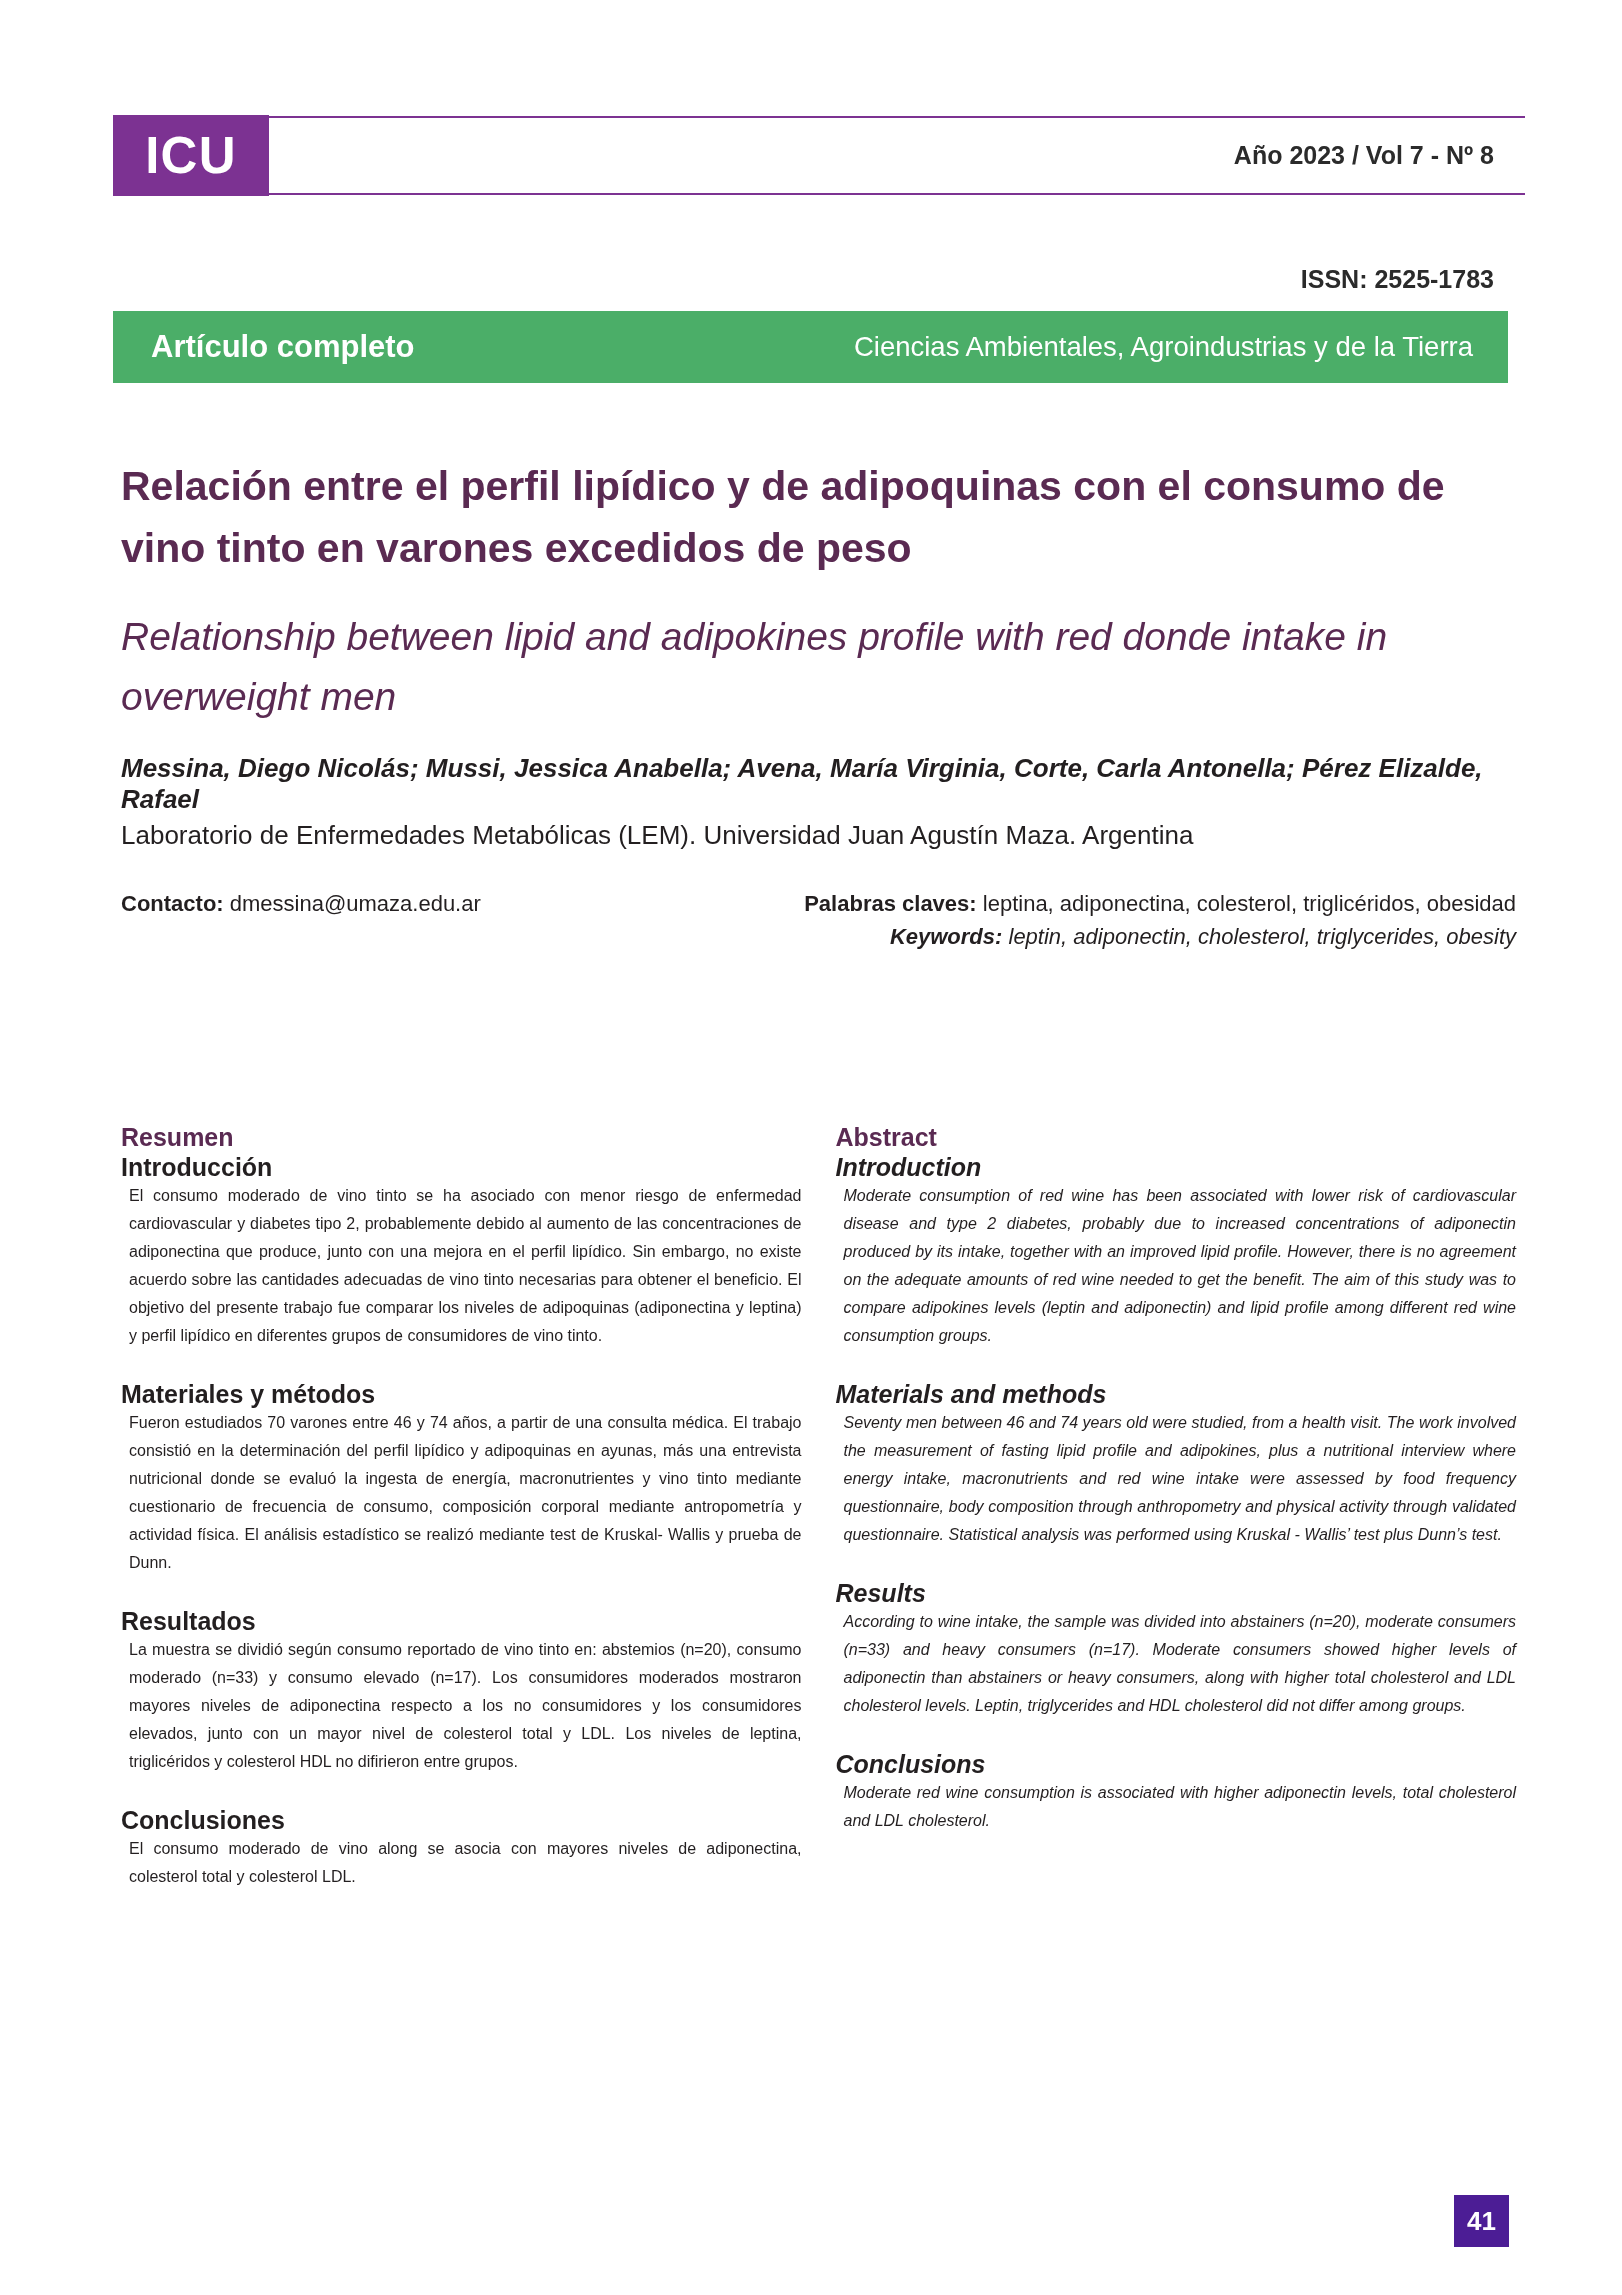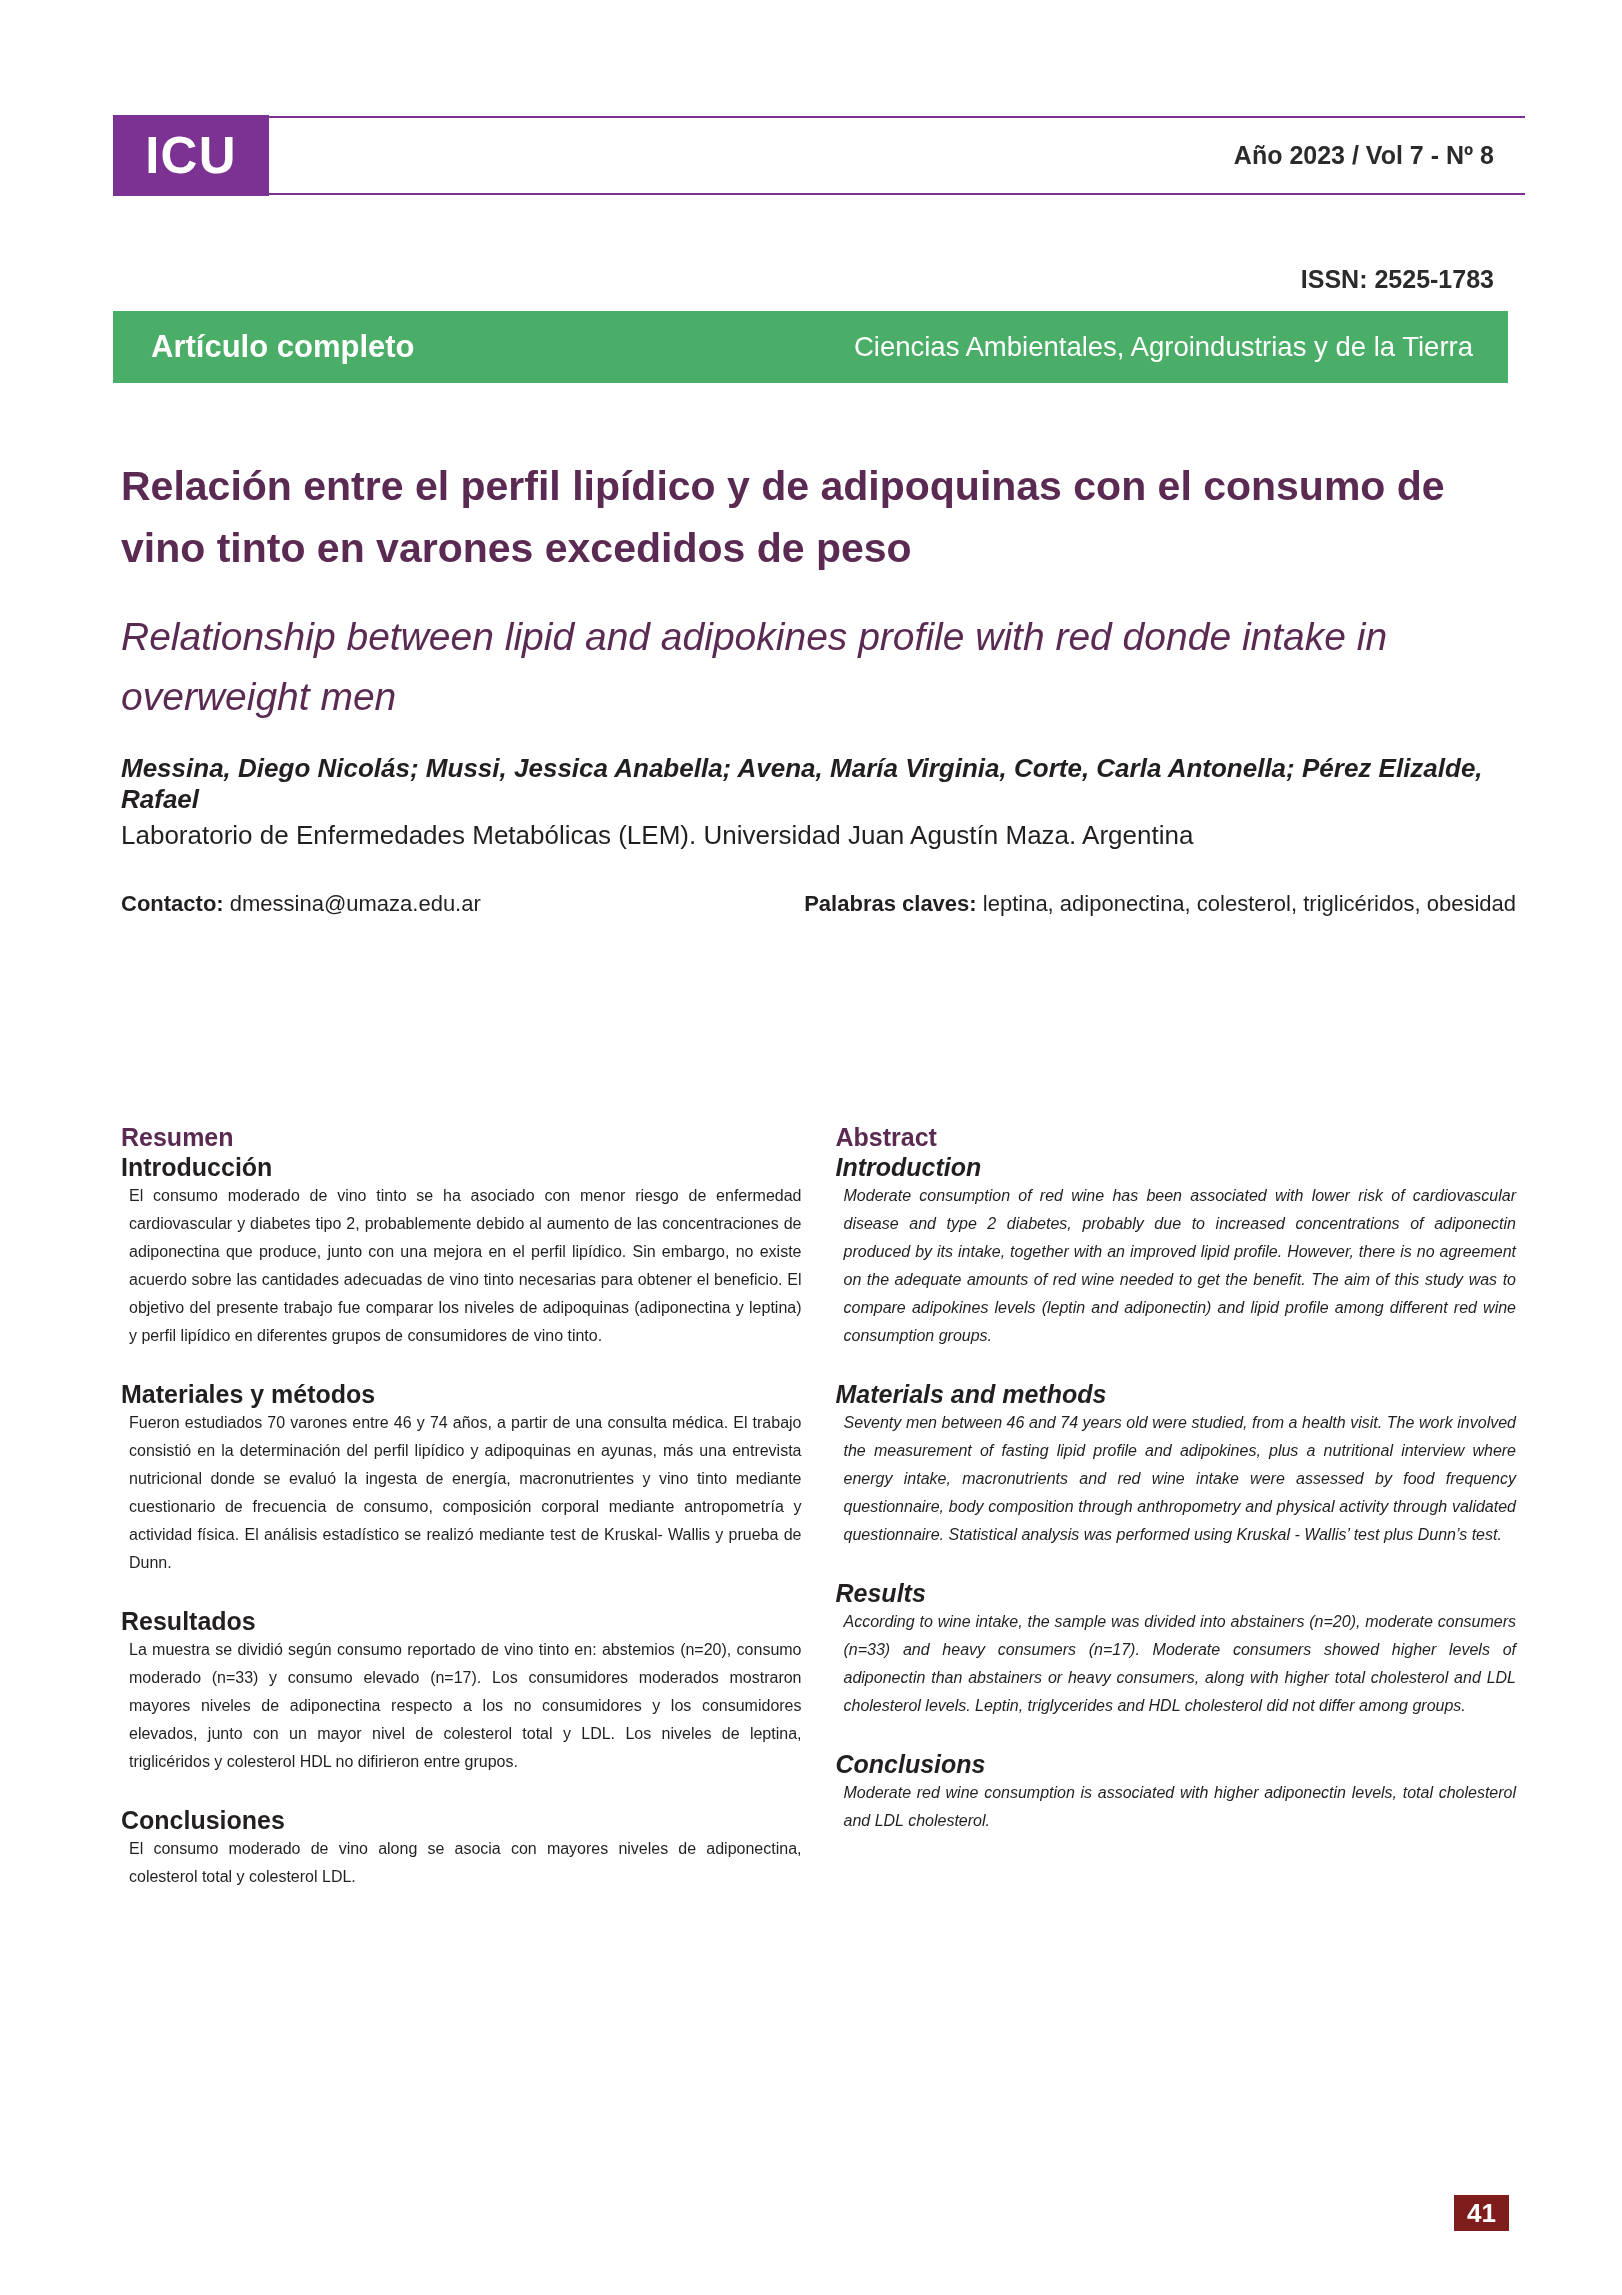--- a/index.html
+++ b/index.html
@@ -82,22 +82,22 @@
   .sec-h{margin:0;font-size:25px;line-height:30px;font-weight:bold;color:#231f20;}
   .col p.body{
     margin:0 0 29px 8px;font-size:16px;line-height:28px;
     text-align:justify;
   }
   .col p.body:last-child{margin-bottom:0;}
   .col-en, .col-en .sec-h{font-style:italic;}
   .col-en .col-title{font-style:normal;}
   
   .page-badge{
-    position:absolute;left:1454px;top:2195px;width:55px;height:36px;
-    background:#7f1d1d;color:#ffffff;
+    position:absolute;left:1454px;top:2195px;width:55px;height:52px;
+    background:#4c1d95;color:#ffffff;
     display:flex;align-items:center;justify-content:center;
     font-size:26px;font-weight:bold;
   }
 </style>
 </head>
 <body>
 
 <div class="page">
 
   <div class="header-band">
@@ -120,20 +120,24 @@
 
   <div class="contact-row">
     <div class="contact-cell">
       <span class="b">Contacto:</span>
       <span>dmessina@umaza.edu.ar</span>
     </div>
     <div class="keywords-cell">
       <div>
         <span class="b">Palabras claves:</span>
         <span>leptina, adiponectina, colesterol, triglicéridos, obesidad</span>
+      </div>
+      <div>
+        <span class="bi">Keywords:</span>
+        <span class="i">leptin, adiponectin, cholesterol, triglycerides, obesity</span>
       </div>
     </div>
   </div>
 
   <div class="columns">
 
     <div class="col col-es">
       <h3 class="col-title">Resumen</h3>
       <h4 class="sec-h">Introducción</h4>
       <p class="body">El consumo moderado de vino tinto se ha asociado con menor riesgo de enfermedad cardiovascular y diabetes tipo 2, probablemente debido al aumento de las concentraciones de adiponectina que produce, junto con una mejora en el perfil lipídico. Sin embargo, no existe acuerdo sobre las cantidades adecuadas de vino tinto necesarias para obtener el beneficio. El objetivo del presente trabajo fue comparar los niveles de adipoquinas (adiponectina y leptina) y perfil lipídico en diferentes grupos de consumidores de vino tinto.</p>

